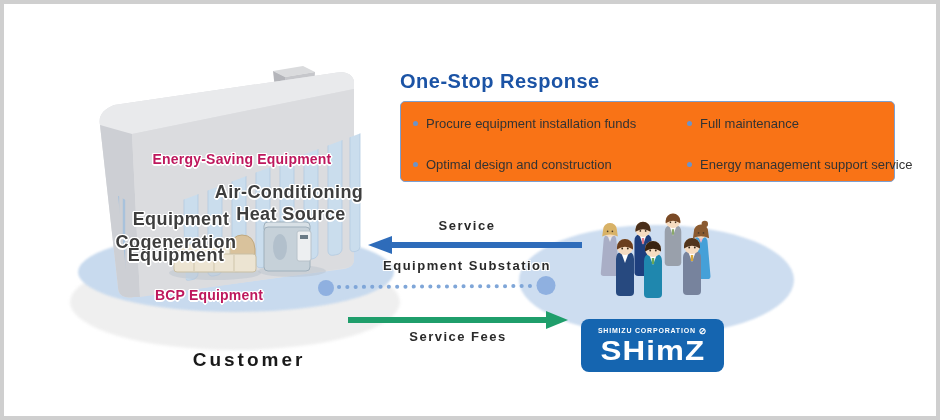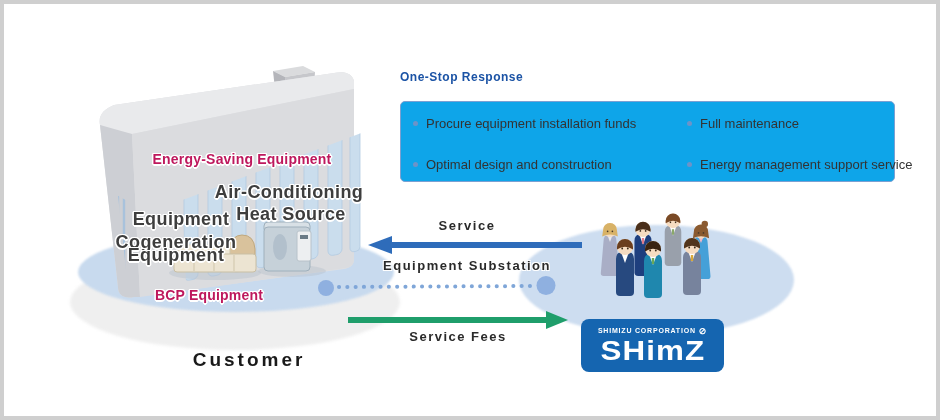--- a/index.html
+++ b/index.html
@@ -12,22 +12,22 @@
   .ell-blue-right{left:515px;top:221px;width:275px;height:110px;background:#cdddf0;filter:blur(1px);}
 
   
   .building-svg{position:absolute;left:78px;top:55px;}
   .olabel{position:absolute;transform:translateX(-50%);white-space:nowrap;font-weight:bold;color:#3d3d3d;font-size:18px;letter-spacing:.4px;text-align:center;
     text-shadow:-1px -1px 0 #fff,1px -1px 0 #fff,-1px 1px 0 #fff,1px 1px 0 #fff,0 -1.5px 0 #fff,0 1.5px 0 #fff,-1.5px 0 0 #fff,1.5px 0 0 #fff;}
   .olabel.red{color:#be185d;font-size:14px;letter-spacing:.2px;}
   .customer{position:absolute;transform:translateX(-50%);font-weight:bold;font-size:19px;letter-spacing:3px;color:#1a1a1a;white-space:nowrap;}
 
   
-  .panel-title{position:absolute;left:396px;top:66px;font-weight:bold;font-size:12px;letter-spacing:.5px;color:#1b53a5;white-space:nowrap;}
-  .feature-box{position:absolute;left:396px;top:97px;width:495px;height:81px;box-sizing:border-box;border:1.5px solid #7ba0d2;border-radius:5px;background:#0ea5e9;
+  .panel-title{position:absolute;left:396px;top:66px;font-weight:bold;font-size:20px;letter-spacing:.5px;color:#1b53a5;white-space:nowrap;}
+  .feature-box{position:absolute;left:396px;top:97px;width:495px;height:81px;box-sizing:border-box;border:1.5px solid #7ba0d2;border-radius:5px;background:#f97316;
     display:grid;grid-template-columns:248px auto;column-gap:4px;row-gap:15px;padding:14px 12px 12px 12px;align-content:start;gap:26px;}
   .feature{display:flex;gap:8px;font-size:13px;color:#333;line-height:15px;white-space:nowrap;}
   .dot{flex:0 0 auto;width:5px;height:5px;border-radius:50%;background:#6d93c8;margin-top:5px;}
 
   
   .flow-label{position:absolute;transform:translateX(-50%);font-weight:bold;font-size:13px;letter-spacing:1.5px;color:#2a2a2a;white-space:nowrap;
     text-shadow:-1px -1px 0 #fff,1px -1px 0 #fff,-1px 1px 0 #fff,1px 1px 0 #fff;}
   .shaft{position:absolute;height:6px;}
   .shaft.blue{left:386px;top:238px;width:192px;background:#2e6cba;}
   .shaft.green{left:344px;top:313px;width:198px;background:#1f9e6b;}

